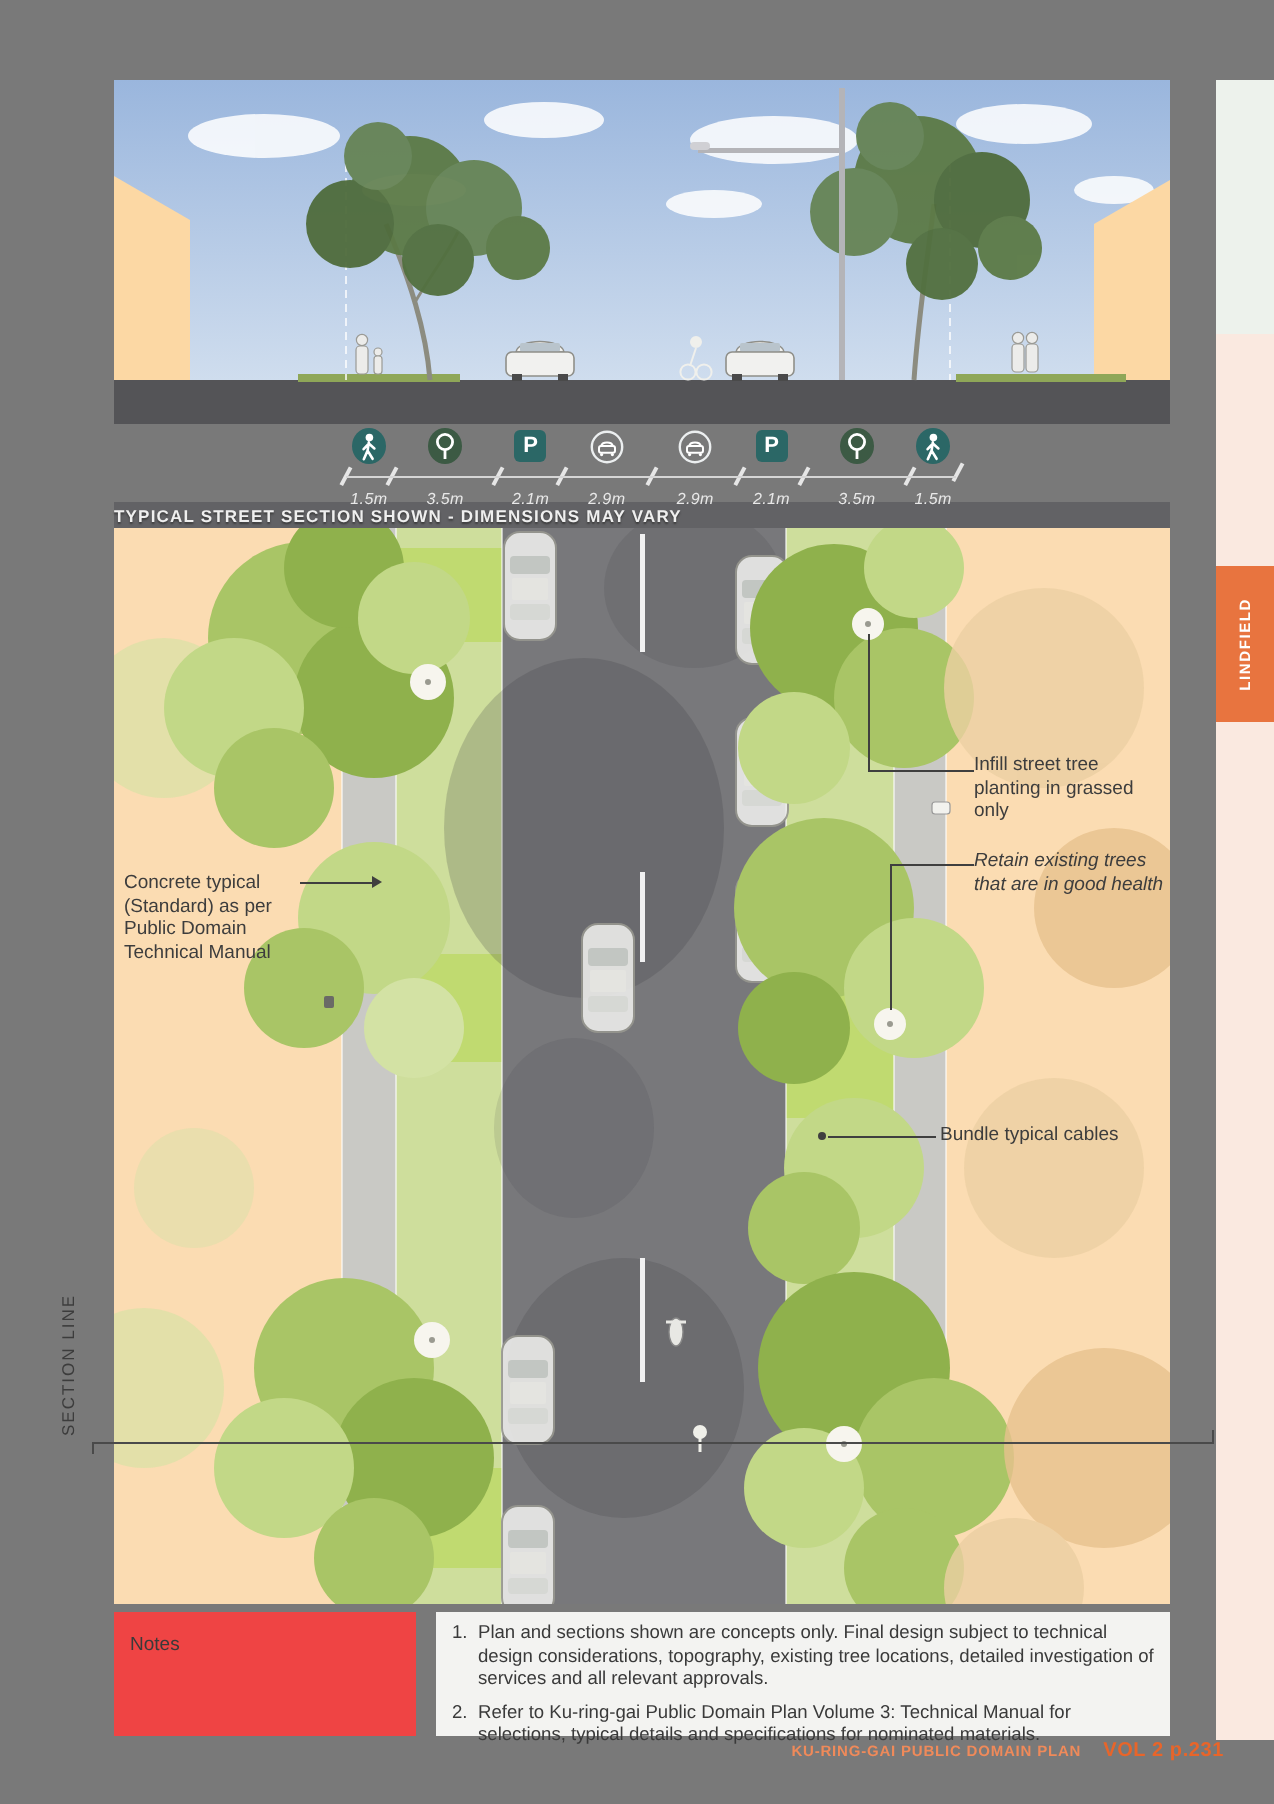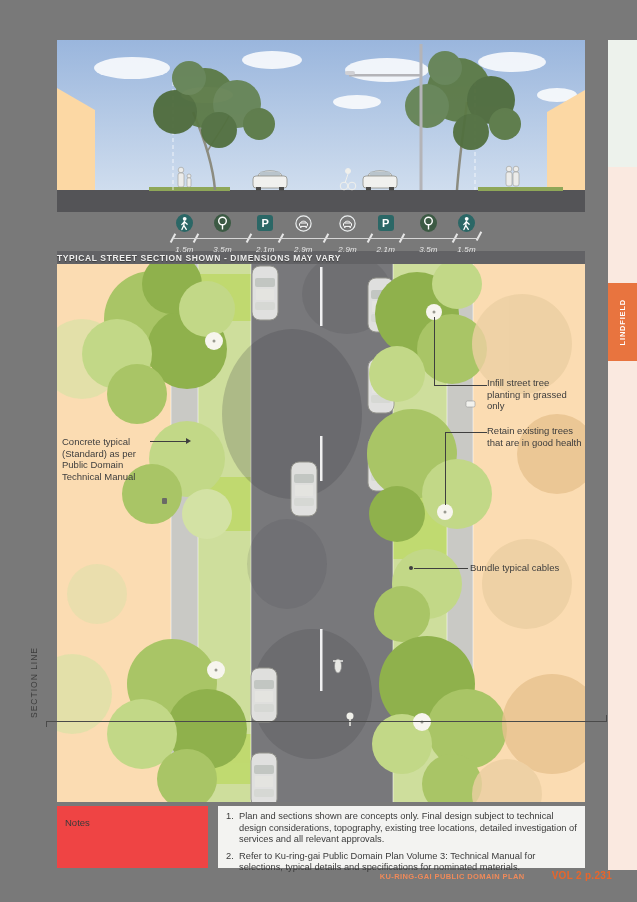--- a/index.html
+++ b/index.html
@@ -50,21 +50,21 @@
 
   
   .notes-row{display:flex;gap:10px;margin-top:4px;}
   .notes-label-box{width:151px;height:62px;background:#ef4444;box-sizing:border-box;padding:6px 8px;}
   .notes-label-box span{font-size:9.5px;color:#3a3a3a;}
   .notes-body{flex:1;height:62px;background:#f3f3f1;box-sizing:border-box;padding:5px 8px;}
   .note-item{display:flex;font-size:9.3px;line-height:11.5px;color:#3a3a3a;margin-bottom:5px;}
   .note-item .n{width:13px;flex:none;}
 
   
-  .footer{position:absolute;top:870px;right:25px;z-index:5;display:flex;gap:27px;align-items:baseline;}
+  .footer{position:absolute;top:870px;right:25px;z-index:5;display:flex;gap:11px;align-items:baseline;}
   .footer .doc{font-size:7.5px;font-weight:bold;color:#ef8a5a;letter-spacing:.4px;}
   .footer .pref{font-size:10px;font-weight:bold;color:#e8652a;letter-spacing:.3px;}
 
   
   .side-strip{position:absolute;left:608px;top:40px;width:29px;height:830px;z-index:5;}
   .ss-mint{position:absolute;left:0;top:0;width:29px;height:127px;background:#edf2ec;}
   .ss-pink1{position:absolute;left:0;top:127px;width:29px;height:116px;background:#fae9e0;}
   .side-tab{position:absolute;left:0;top:243px;width:29px;height:78px;background:#E8743F;
             display:flex;align-items:center;justify-content:center;}
   .side-tab span{writing-mode:vertical-rl;transform:rotate(180deg);color:#fff;font-weight:bold;
@@ -379,21 +379,21 @@
       </svg>
 
       <div class="ann" style="left:5px;top:172px;width:102px;">Concrete typical (Standard) as per Public Domain Technical Manual</div>
       <div class="leader-h" style="left:93px;top:177px;width:36px;"></div>
       <div class="arrow-r" style="left:129px;top:174px;"></div>
 
       <div class="ann" style="left:430px;top:113px;width:92px;">Infill street tree planting in grassed only</div>
       <div class="leader-h" style="left:377px;top:121px;width:53px;"></div>
       <div class="leader-v" style="left:377px;top:53px;height:69px;"></div>
 
-      <div class="ann" style="left:430px;top:161px;width:98px;">Retain existing trees that are in good health</div>
+      <div class="ann" style="left:430px;top:161px;width:98px;font-style:italic;">Retain existing trees that are in good health</div>
       <div class="leader-h" style="left:388px;top:168px;width:42px;"></div>
       <div class="leader-v" style="left:388px;top:168px;height:73px;"></div>
 
       <div class="ann" style="left:413px;top:298px;width:110px;">Bundle typical cables</div>
       <div class="leader-h" style="left:357px;top:304px;width:54px;"></div>
       <div class="dot" style="left:352px;top:302px;"></div>
     </div>
 
     <div class="notes-row">
       <div class="notes-label-box">

